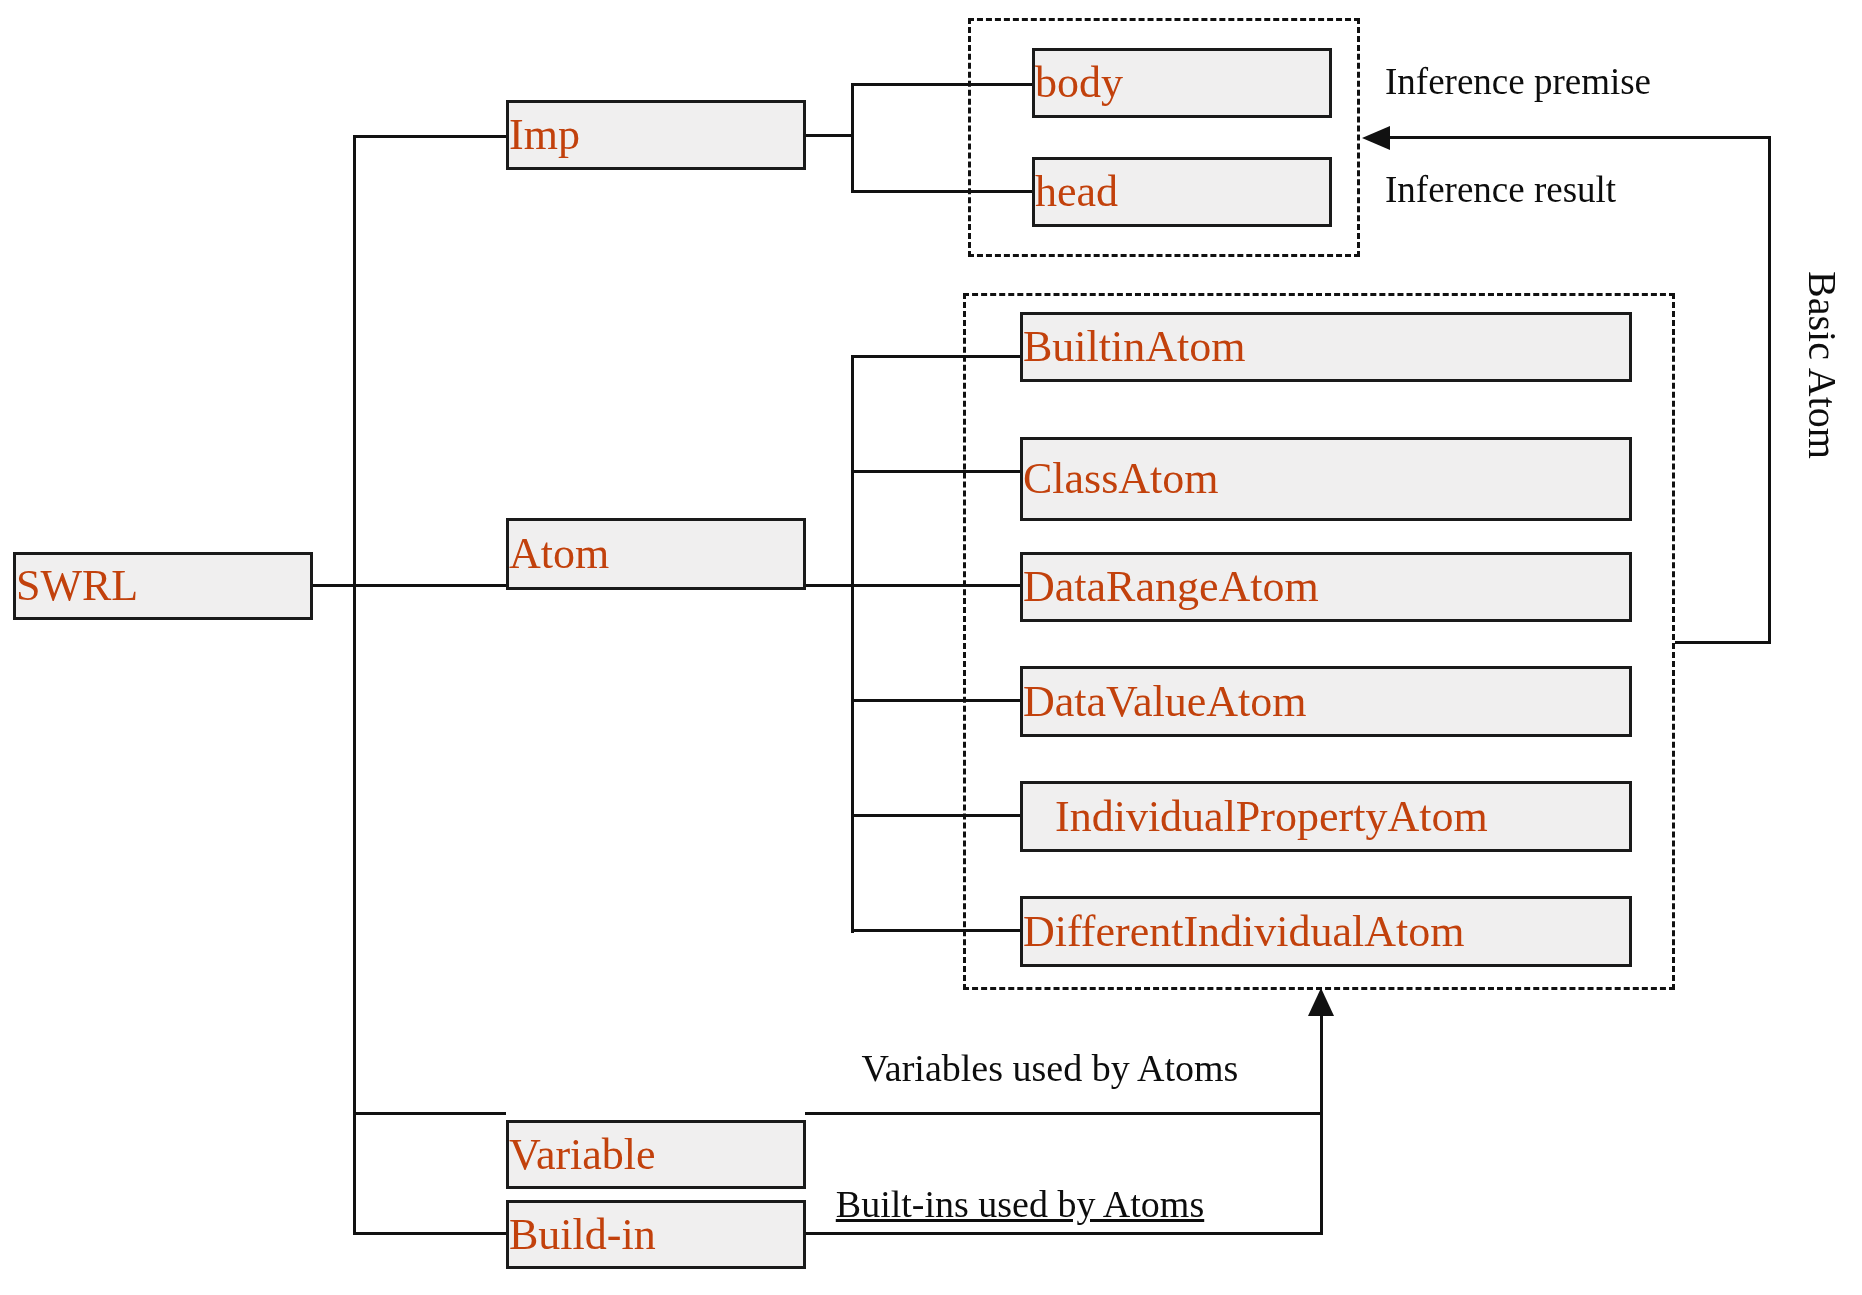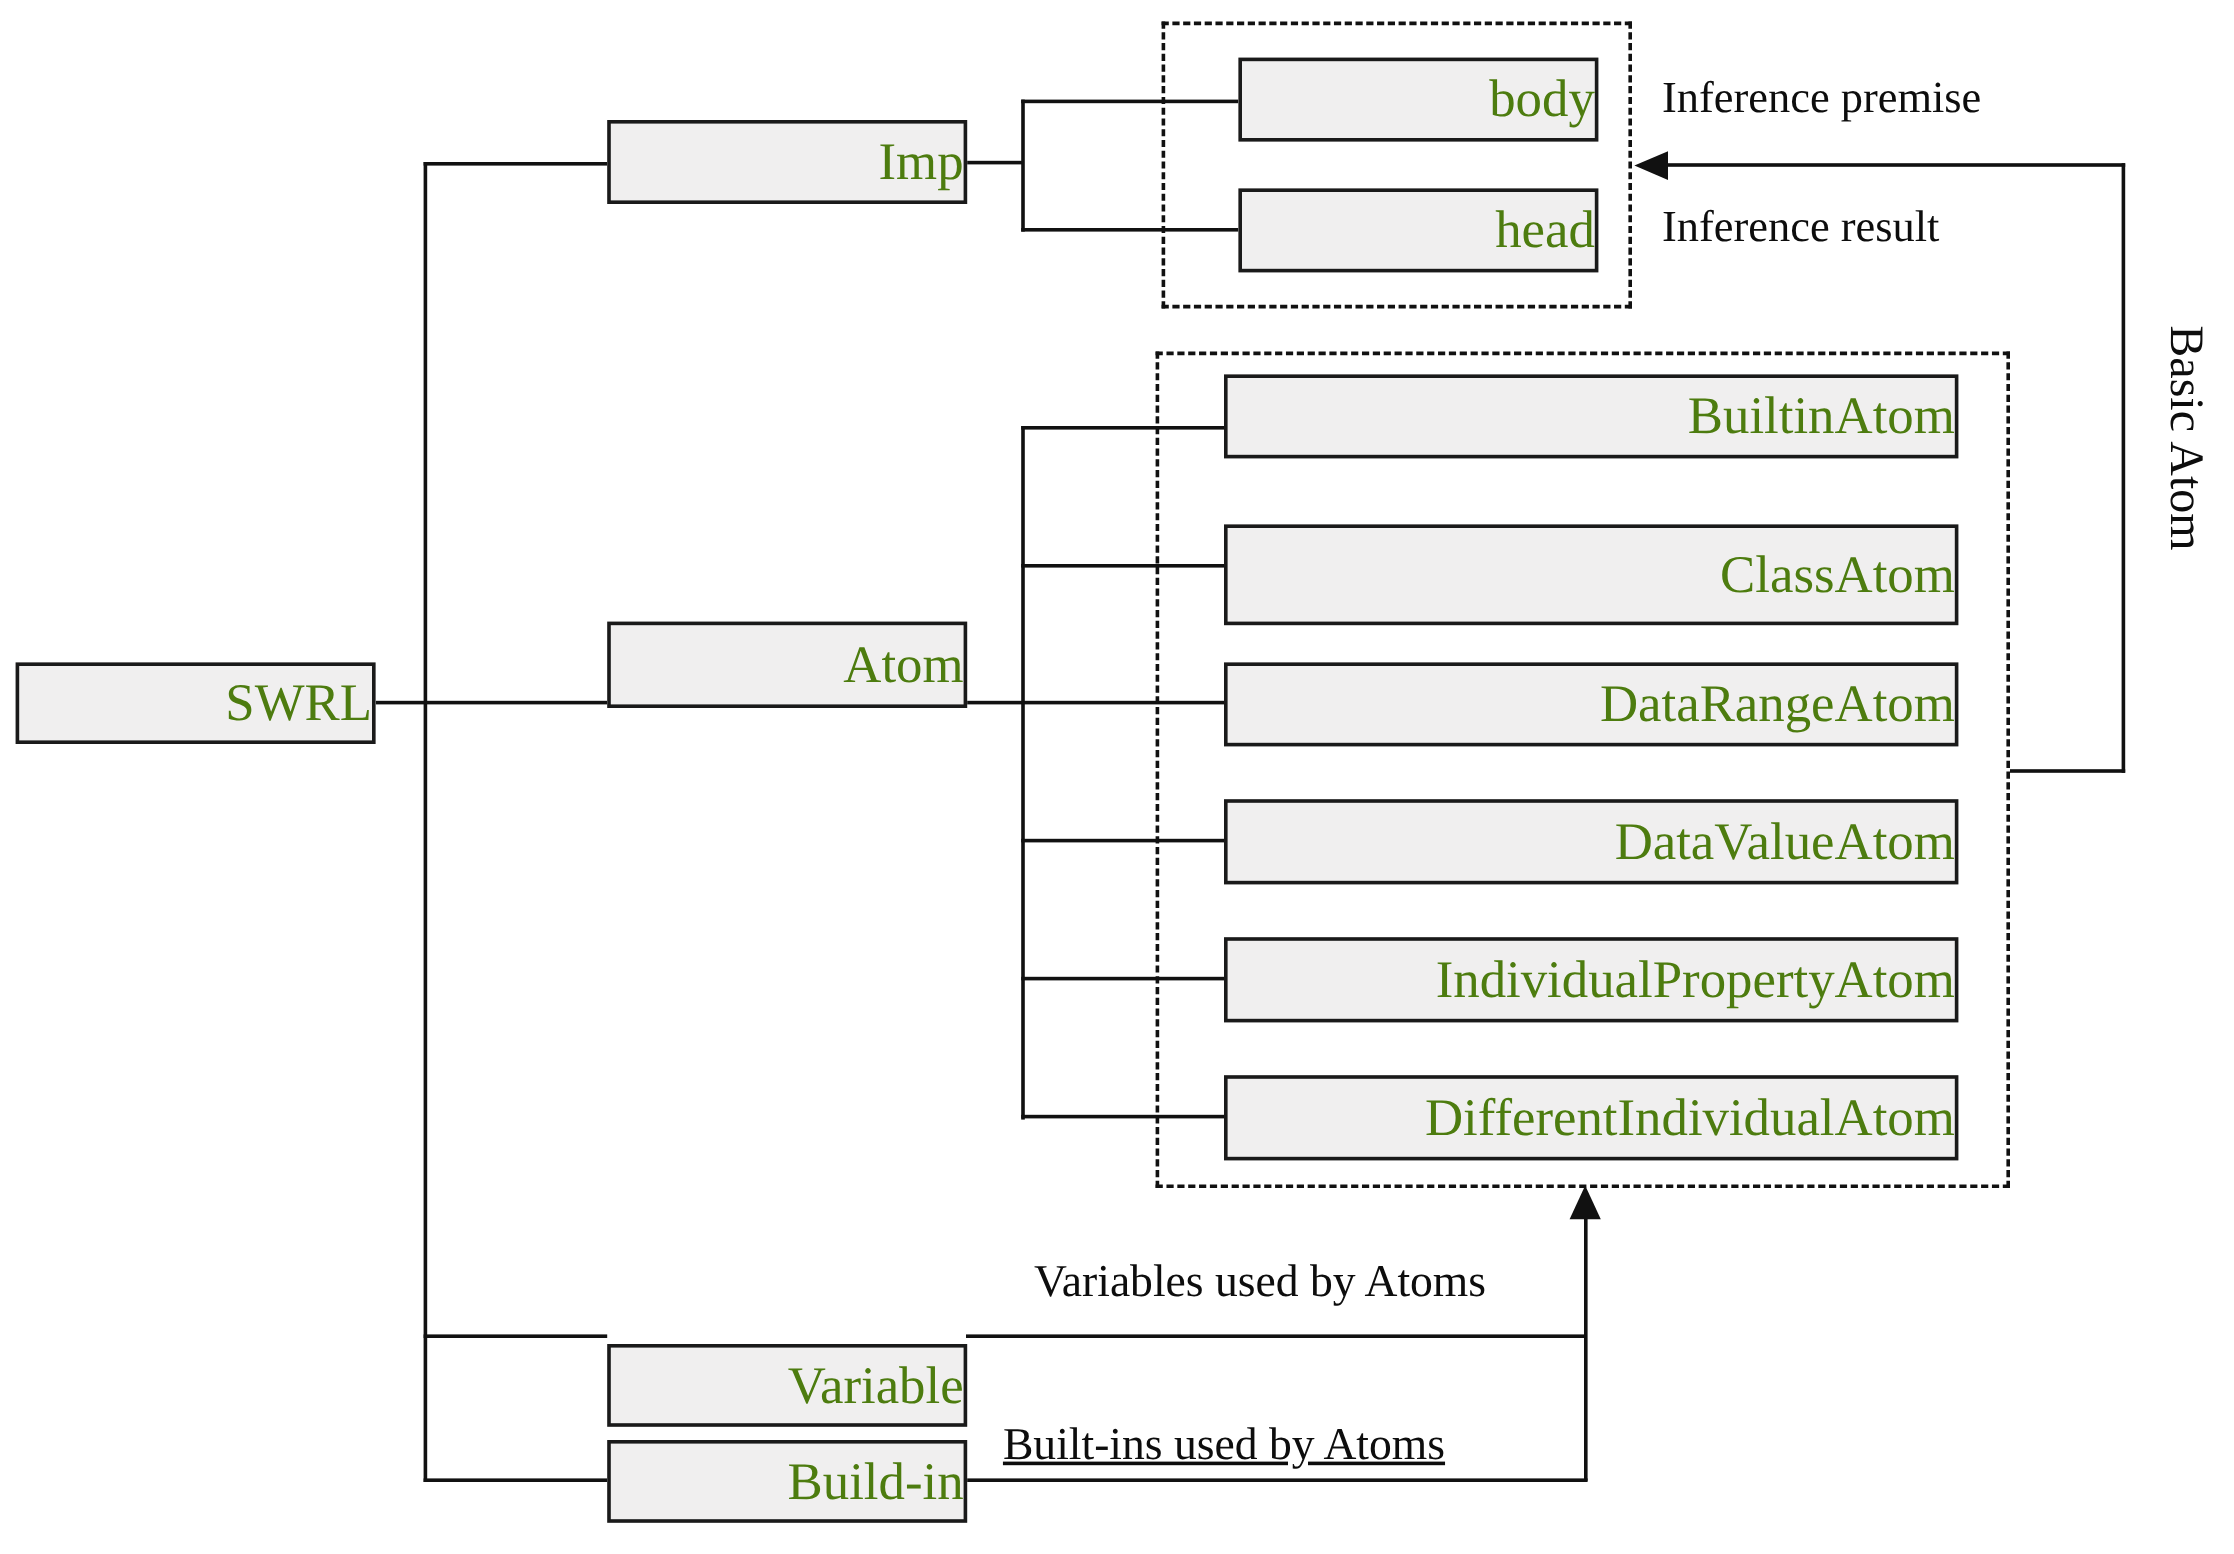--- a/index.html
+++ b/index.html
@@ -9,23 +9,23 @@
     background:#ffffff;
     font-family:"Liberation Serif", serif;
     color:#111;
     overflow:hidden;
   }
   .node{
     position:absolute;
     background:#f0efef;
     border:3px solid #1a1a1a;
     box-sizing:border-box;
-    display:flex;align-items:center;justify-content:flex-end;
+    display:flex;align-items:center;justify-content:flex-start;
     font-size:44px;
-    color:#4d7c0f;
+    color:#c2410c;
     line-height:1;
   }
   .dashedbox{
     position:absolute;
     border:3px dashed #111;
     box-sizing:border-box;
     background:transparent;
   }
   .hline,.vline{position:absolute;background:#111;}
   .label{
@@ -127,21 +127,21 @@
   </div>
 
   <div class="node" style="left:1020px;top:552px;width:612px;height:70px;">
     <span>DataRangeAtom</span>
   </div>
 
   <div class="node" style="left:1020px;top:666px;width:612px;height:71px;">
     <span>DataValueAtom</span>
   </div>
 
-  <div class="node" style="left:1020px;top:781px;width:612px;height:71px;">
+  <div class="node" style="left:1020px;top:781px;width:612px;height:71px;padding-left:32px;">
     <span>IndividualPropertyAtom</span>
   </div>
 
   <div class="node" style="left:1020px;top:896px;width:612px;height:71px;">
     <span>DifferentIndividualAtom</span>
   </div>
 
   <div class="label" style="left:1385px;top:62px;font-size:37px;">
     <span>Inference premise</span>
   </div>

